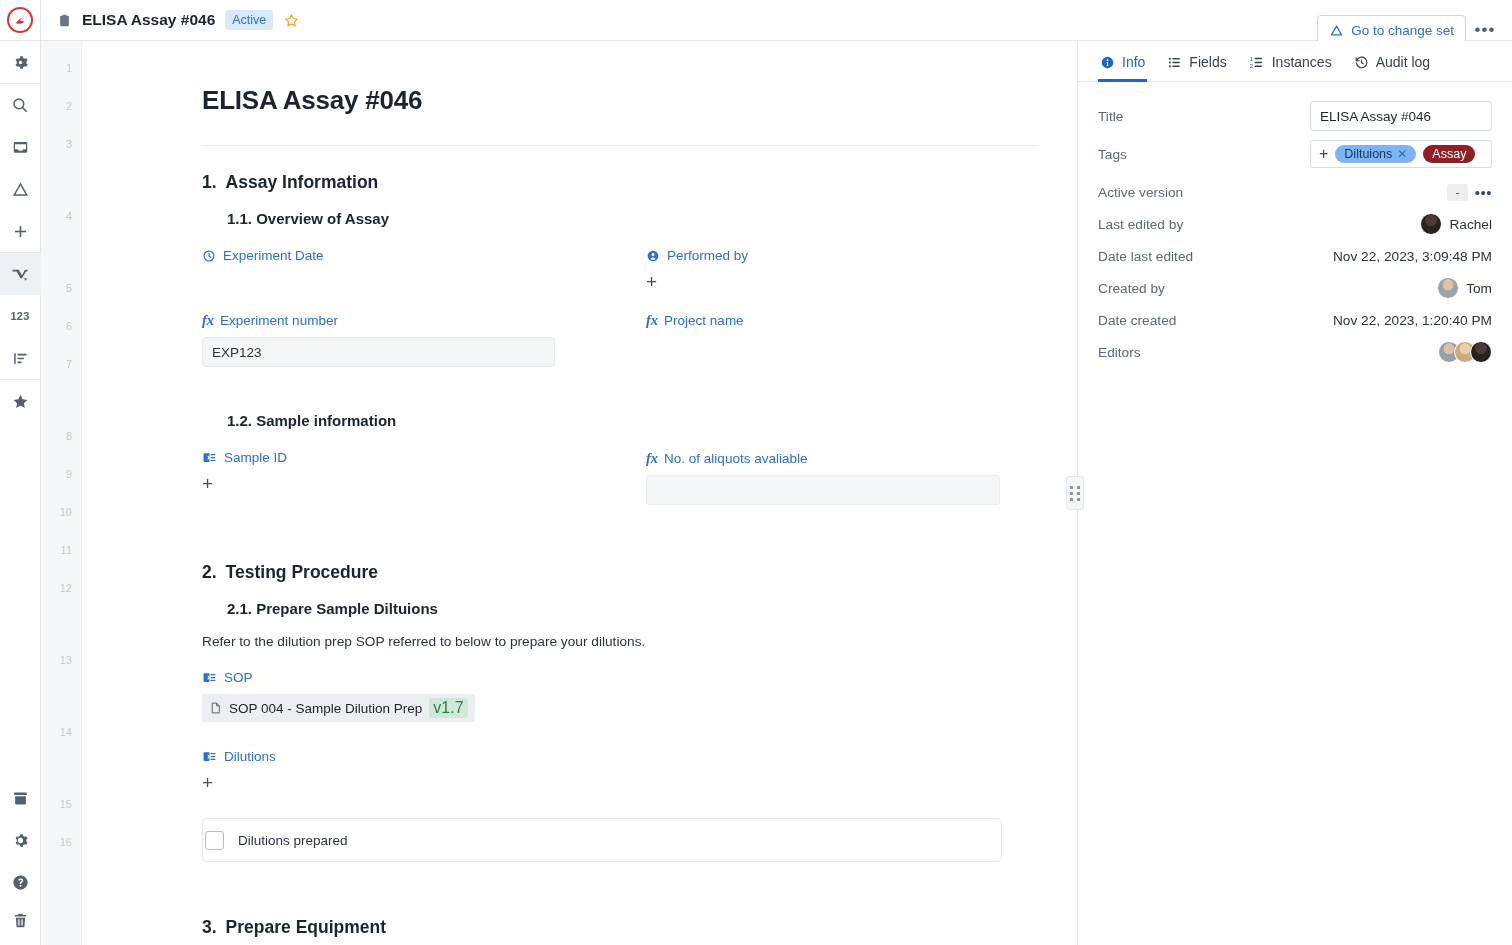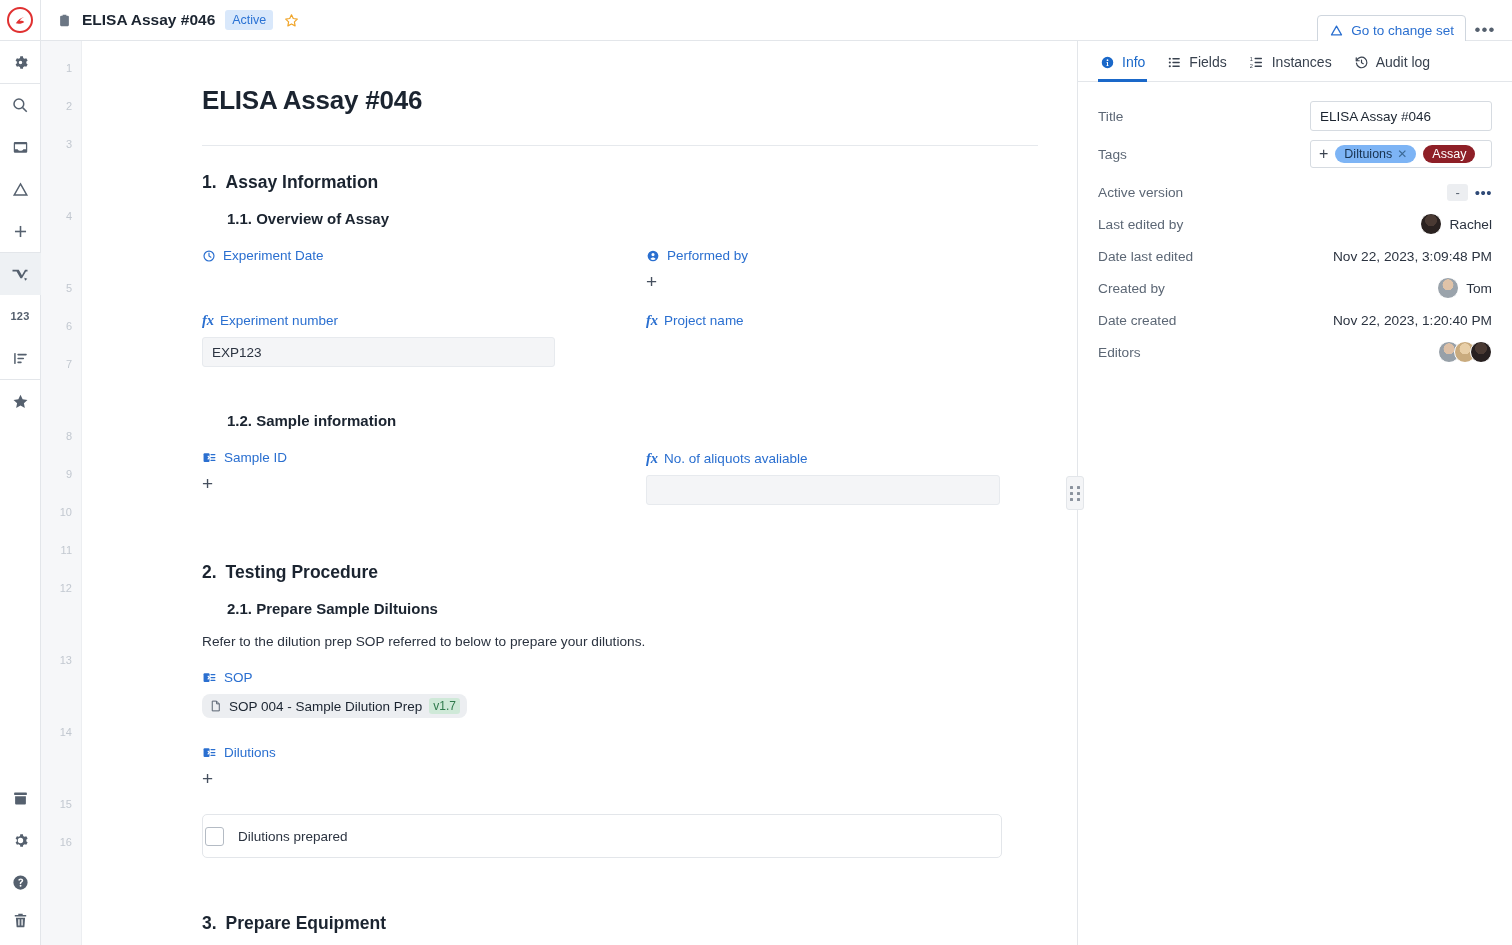--- a/index.html
+++ b/index.html
@@ -136,29 +136,29 @@
   .input-box.wide { width: 354px; }
   .input-placeholder { color: #b9bfc7; }
   .cal-icon { color: #6b7684; margin-right: 8px; display: flex; }
   .plus-add {
     margin-top: 9px; color: #46505f; font-size: 19px; line-height: 19px;
     width: 20px; cursor: pointer; user-select: none;
   }
 
   .ref-chip {
     display: inline-flex; align-items: center; gap: 7px;
-    background: #eceef1; border-radius: 8px;
+    background: #eceef1; border-radius: 0;
     padding: 4px 7px 4px 7px; margin-top: 9px;
     font-size: 13.5px; color: #1b2430;
     cursor: pointer;
   }
   .ref-chip .file-ico { color: #55606e; display: flex; }
   .ver-badge {
     background: #cfe9d8; color: #2f7a4c;
-    font-size: 12px; border-radius: 3px; padding: 1px 4px;
+    font-size: 16px; border-radius: 3px; padding: 1px 4px;
   }
 
   .check-card {
     margin-top: 26px; width: 800px; height: 44px;
     border: 1px solid #e3e6ea; border-radius: 5px;
     display: flex; align-items: center; padding: 0 2px; gap: 14px;
   }
   .chk {
     width: 19px; height: 19px; border: 1.5px solid #b4bbc4;
     border-radius: 3px; background: #fff; cursor: pointer; flex: 0 0 19px;

